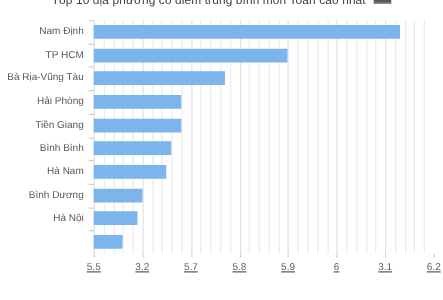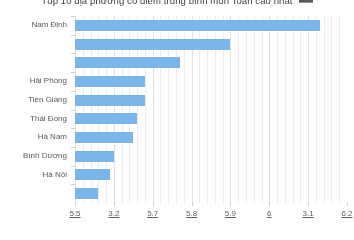--- a/index.html
+++ b/index.html
@@ -134,27 +134,29 @@
   <div class="title-bar">
     <span class="title-text">Tốp 10 địa phương có điểm trung bình môn Toán cao nhất</span>
     <span class="legend-swatch"></span>
   </div>
 
   <div class="axis-left"></div>
 
   <div class="cats" id="cats">
       <div class="cat" style="top: 0px; height: 18.7px; line-height: 18.7px;">Nam Định</div>
       <div class="tickmark" style="top: 0px;"></div>
+      <div class="cat" style="top: 18.7px; height: 18.7px; line-height: 18.7px;">TP HCM</div>
       <div class="tickmark" style="top: 18.7px;"></div>
+      <div class="cat" style="top: 37.4px; height: 18.7px; line-height: 18.7px;">Bà Rịa-Vũng Tàu</div>
       <div class="tickmark" style="top: 37.4px;"></div>
       <div class="cat" style="top: 56.1px; height: 18.7px; line-height: 18.7px;">Hải Phòng</div>
       <div class="tickmark" style="top: 56.1px;"></div>
       <div class="cat" style="top: 74.8px; height: 18.7px; line-height: 18.7px; text-align: center;">Tiền Giang</div>
       <div class="tickmark" style="top: 74.8px;"></div>
-      <div class="cat" style="top: 93.5px; height: 18.7px; line-height: 18.7px;">Thái Đồng</div>
+      <div class="cat" style="top: 93.5px; height: 18.7px; line-height: 18.7px;">Bình Bình</div>
       <div class="tickmark" style="top: 93.5px;"></div>
       <div class="cat" style="top: 112.2px; height: 18.7px; line-height: 18.7px;">Hà Nam</div>
       <div class="tickmark" style="top: 112.2px;"></div>
       <div class="cat" style="top: 130.9px; height: 18.7px; line-height: 18.7px;">Bình Dương</div>
       <div class="tickmark" style="top: 130.9px;"></div>
       <div class="cat" style="top: 149.6px; height: 18.7px; line-height: 18.7px;">Hà Nội</div>
       <div class="tickmark" style="top: 149.6px;"></div>
       <div class="tickmark" style="top: 168.3px;"></div>
     </div>
 

